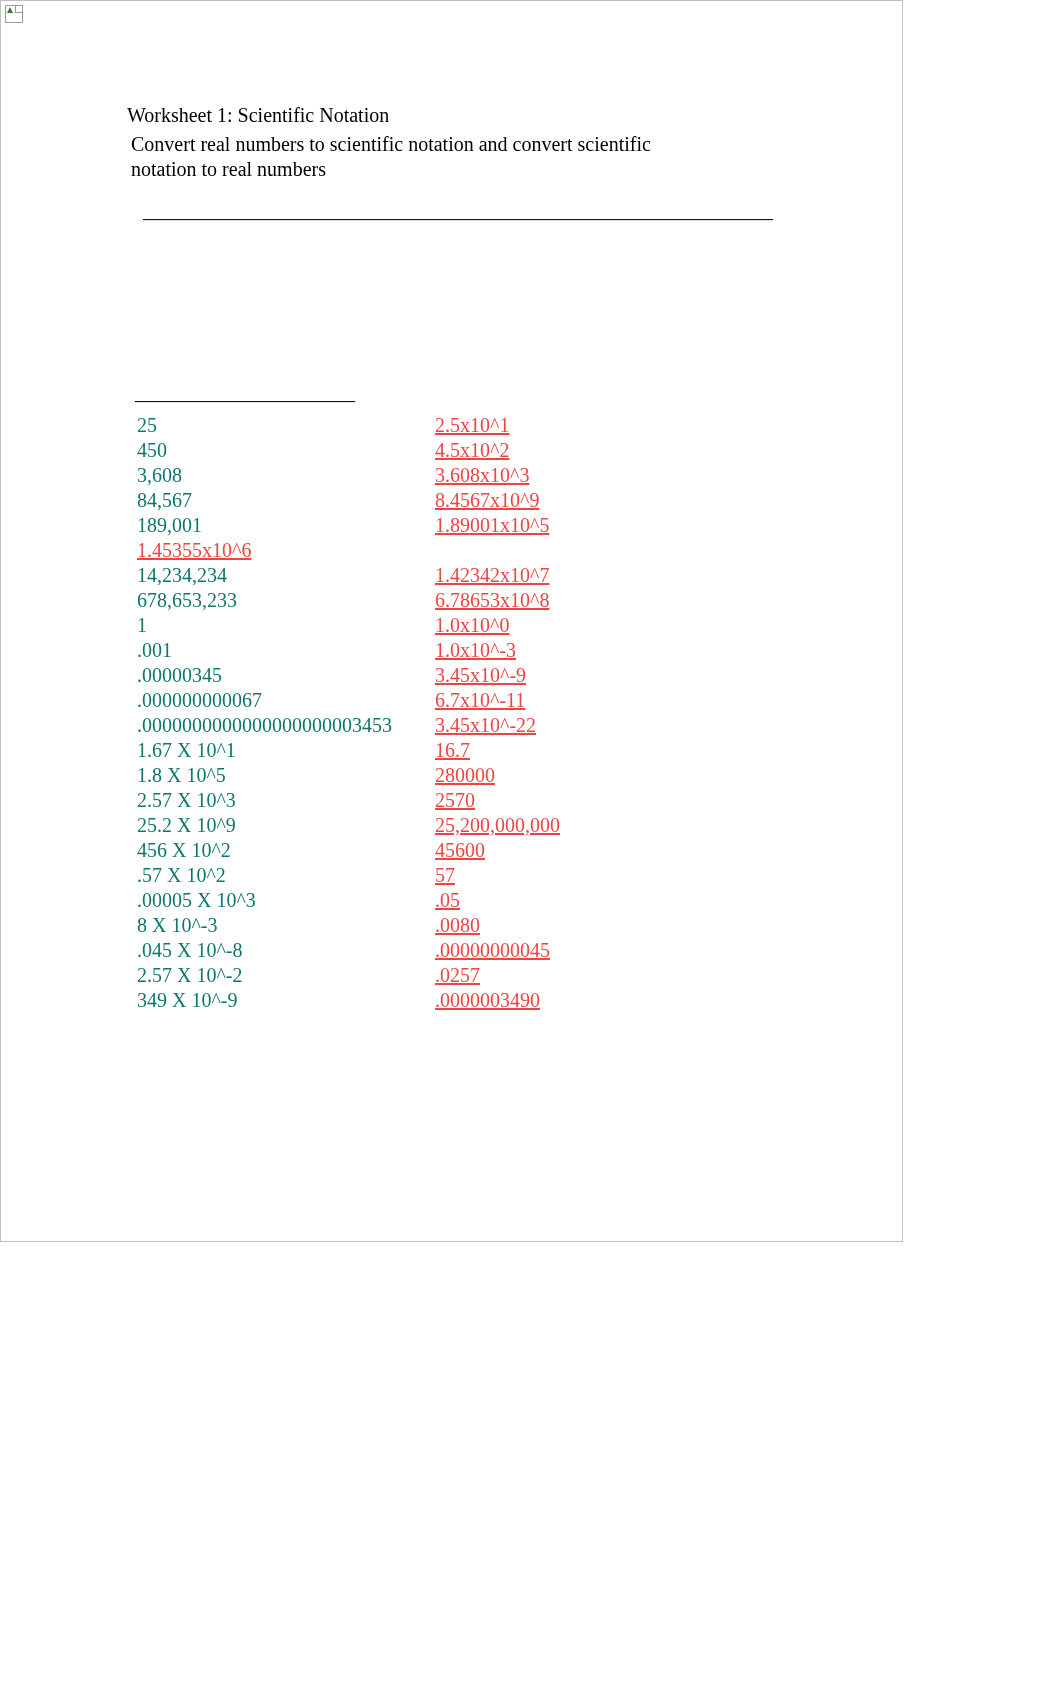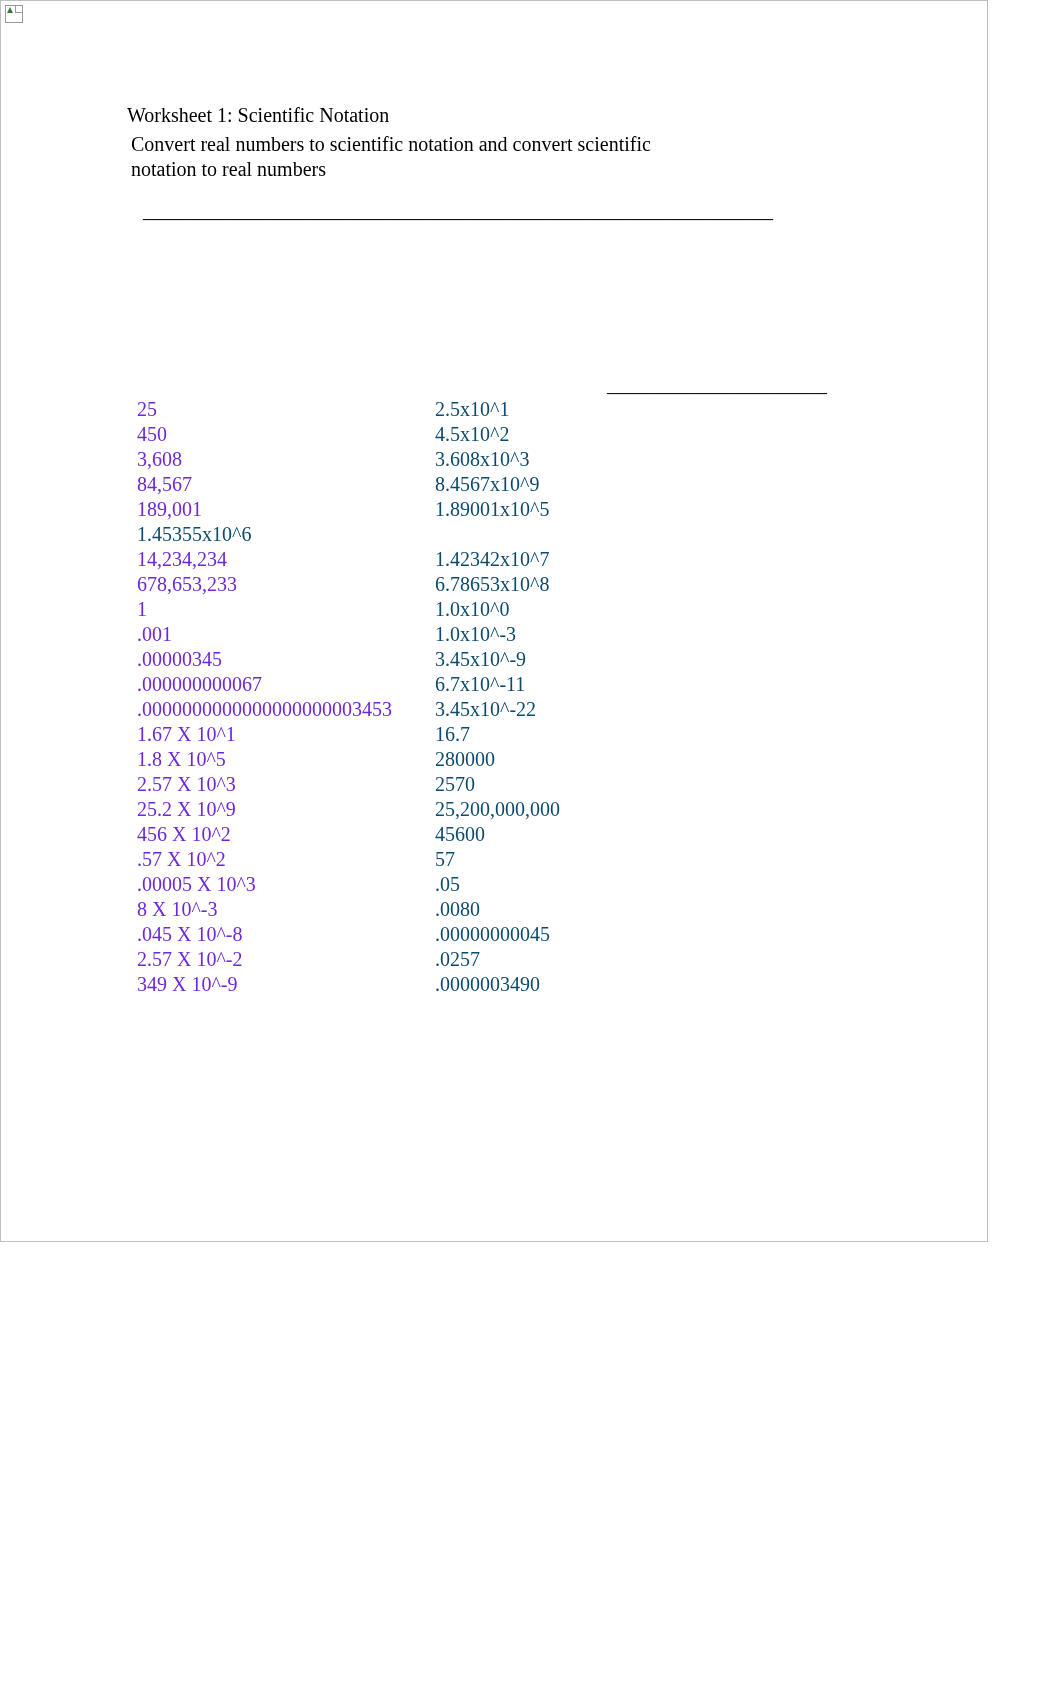--- a/index.html
+++ b/index.html
@@ -6,21 +6,21 @@
       margin: 0;
       padding: 0;
       font-family: "Times New Roman", Times, serif;
       font-size: 20px;
       color: #000;
       background: #fff;
       width: 1062px;
     }
     .page-frame {
       position: relative;
-      width: 988px;
+      width: 903px;
       height: 1242px;
       border: 1px solid #bfbfbf;
       box-sizing: border-box;
     }
     .broken-img {
       position: absolute;
       top: 4px;
       left: 4px;
       width: 18px;
       height: 18px;
@@ -64,38 +64,38 @@
       max-width: 560px;
     }
     .hr1 {
       margin: 16px;
       letter-spacing: 0;
     }
     .gap {
       height: 133px;
     }
     .hr2 {
-      margin: 0;
+      margin: 8px;
       letter-spacing: 0;
-      text-align: right;
     }
     .rows {
       padding-left: 10px;
     }
     .row {
       display: flex;
     }
     .col-left {
       width: 298px;
       flex: 0 0 298px;
-      color: #6d28d9;
+      color: #0f766e;
       font-family: Liberation Serif, serif;
     }
     .col-right {
-      color: #0c4a6e;
+      color: #ef4444;
+      text-decoration: underline;
     }
   </style>
 </head>
 <body>
 
 <div class="page-frame">
   <div class="broken-img"></div>
   <div class="content">
     <p class="title">Worksheet 1: Scientific Notation</p>
     <p class="subtitle">Convert real numbers to scientific notation and convert scientific notation to real numbers</p>

